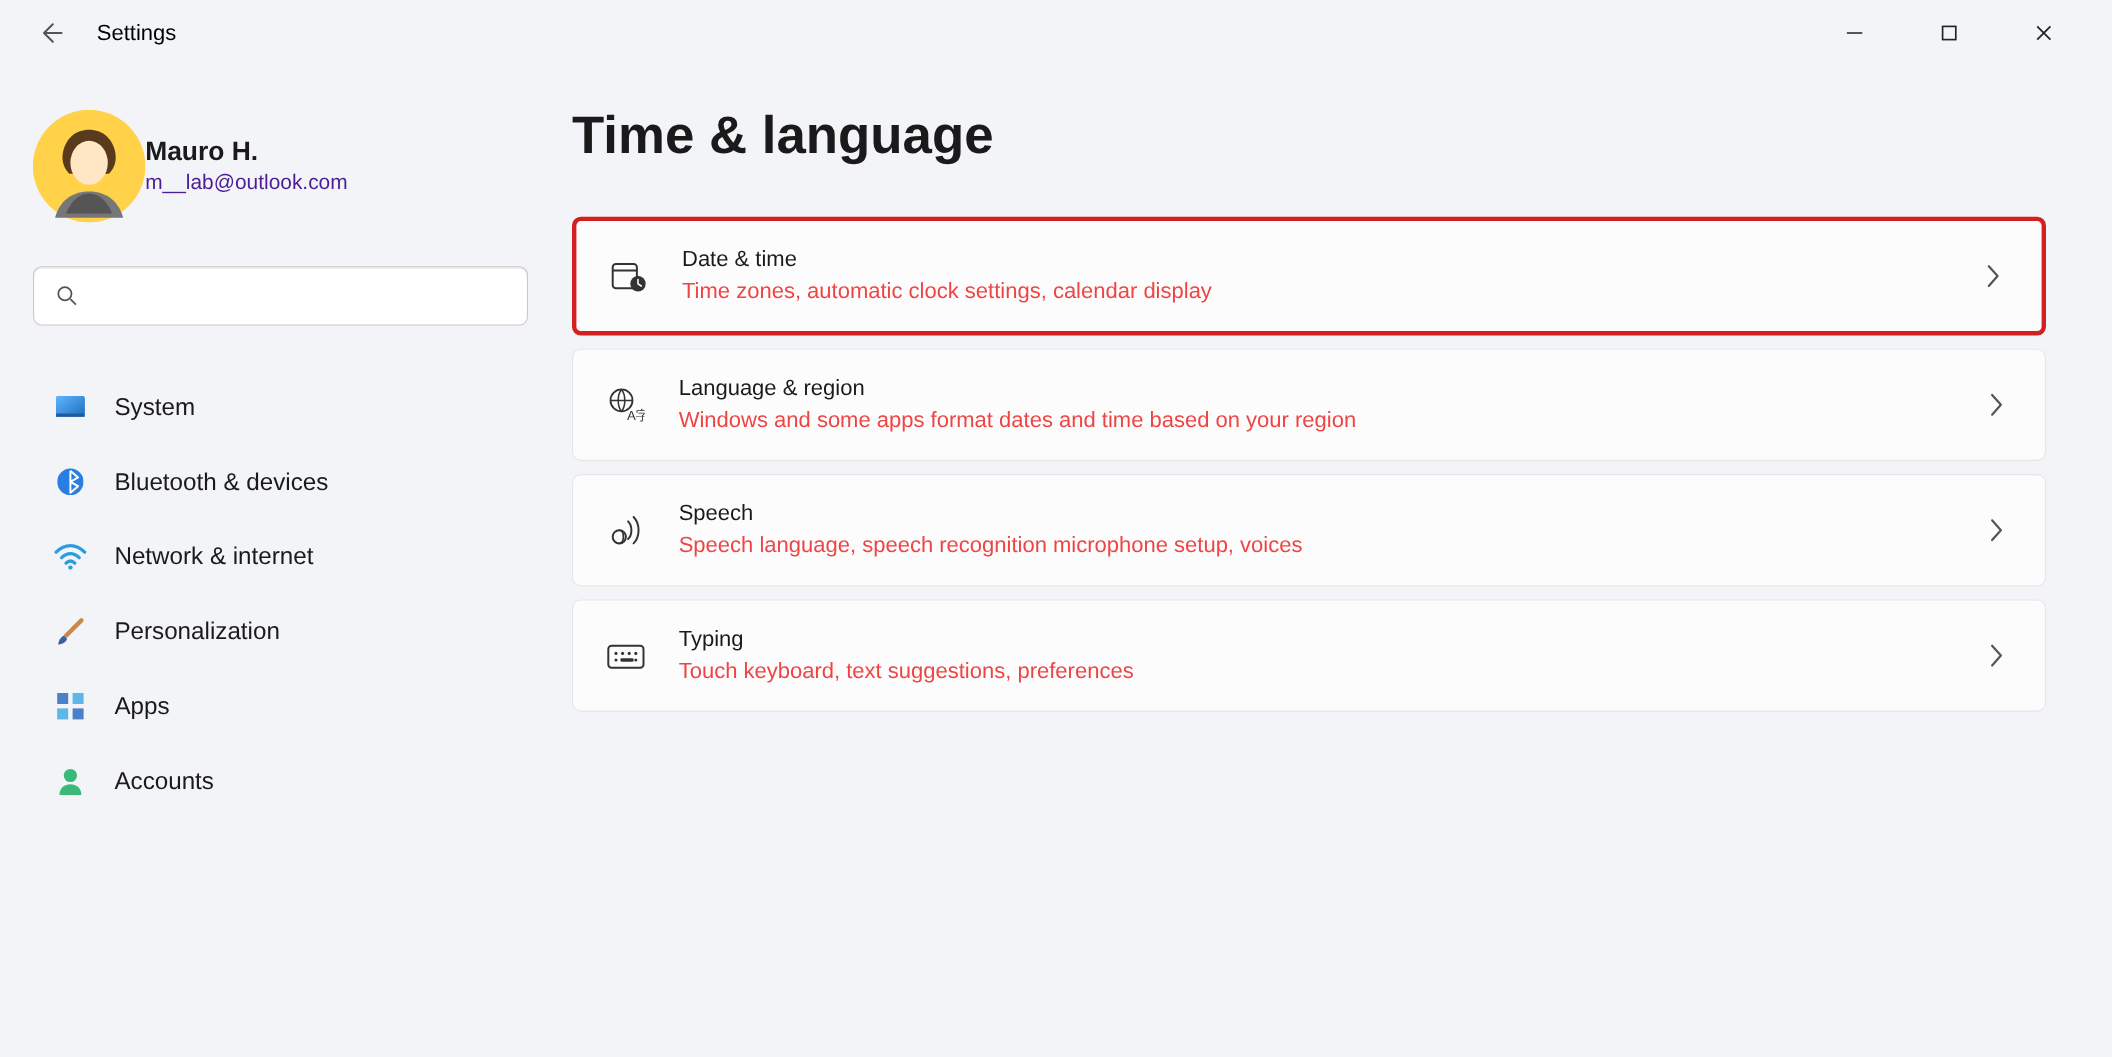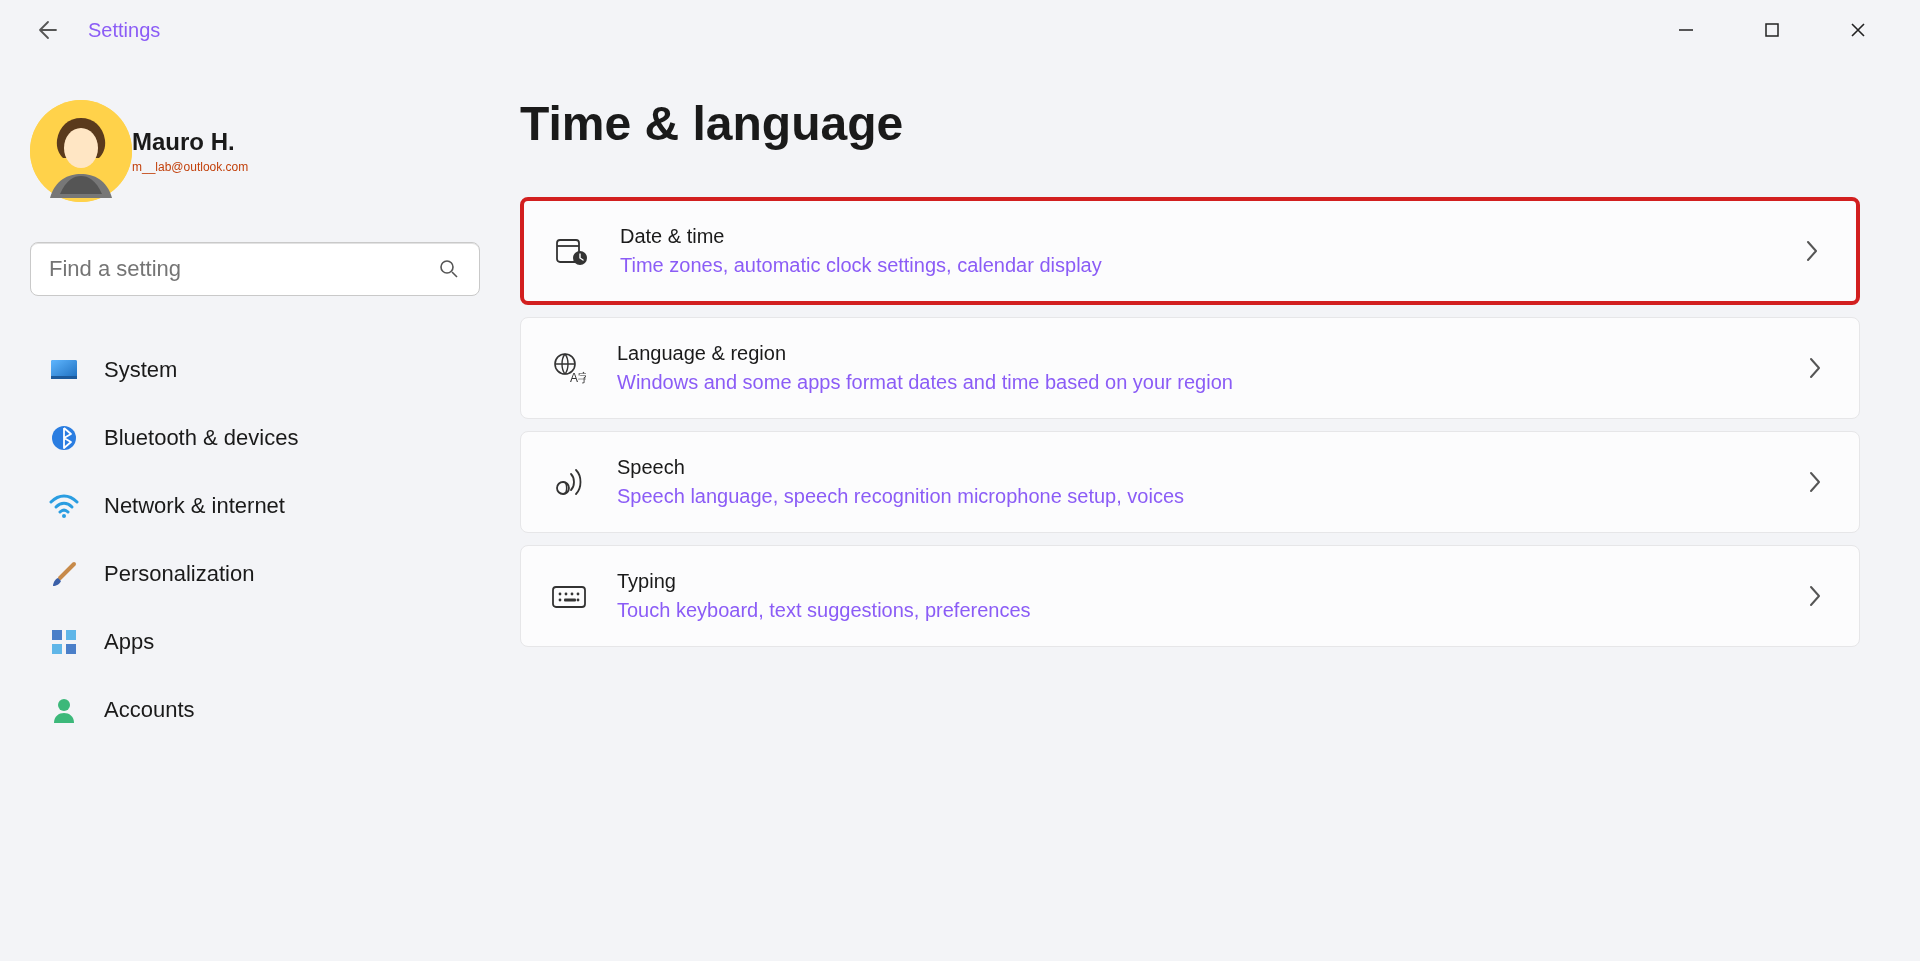--- a/index.html
+++ b/index.html
@@ -1,53 +1,53 @@
 <!DOCTYPE html>
 <html><head>
 <meta charset="utf-8">
 <style>
   * { box-sizing: border-box; margin: 0; padding: 0; font-family: "Segoe UI", "Segoe UI Variable", Arial, sans-serif; }
   body { background: #f3f4f7; width: 1920px; height: 961px; overflow: hidden; color: #1a1a1a; }
 
   
   .titlebar { height: 60px; display: flex; align-items: center; padding: 0 12px; }
   .titlebar .back { width: 40px; height: 40px; display:flex; align-items:center; justify-content:center; margin-left: 16px; margin-right: 20px; }
-  .titlebar .title { font-size: 20px; font-weight: 400; color: #8b5cf6; }
+  .titlebar .title { font-size: 20px; font-weight: 400; color: #000000; }
   .winctrls { margin-left: auto; display:flex; gap: 46px; padding-right: 30px; }
   .winctrls .ctrl { width: 40px; height: 40px; display:flex; align-items:center; justify-content:center; }
 
   
   .content { display: flex; height: calc(100% - 60px); }
   .sidebar { width: 490px; padding: 20px 30px 0 30px; }
   .main { flex: 1; padding: 20px 60px 0 30px; }
 
   
   .user { display:flex; align-items:center; margin-bottom: 40px; margin-top: 20px; }
   .avatar { width: 102px; height: 102px; border-radius: 50%; background:#ffd24a; display:flex; align-items:center; justify-content:center; }
   .user .name { font-size: 24px; font-weight: 600; }
-  .user .email { font-size: 12px; color: #c2410c; margin-top: 4px; }
+  .user .email { font-size: 19px; color: #4c1d95; margin-top: 4px; }
 
   
   .search { position: relative; width: 450px; height: 54px; background:#fff; border:1px solid #c9c9c9; border-radius: 8px; display:flex; align-items:center; padding: 0 18px; box-shadow: 0 1px 0 #e2e2e2 inset; }
   .search input { flex:1; border:none; outline:none; font-size: 22px; background:transparent; color:#333; }
   .search .icon { width: 24px; height: 24px; display:flex; align-items:center; justify-content:center; }
 
   
   .nav { margin-top: 40px; }
   .nav-item { display:flex; align-items:center; gap: 24px; height: 68px; padding: 0 18px; border-radius: 8px; font-size: 22px; cursor:pointer; }
   .nav-item .nicon { width: 32px; height: 32px; display:flex; align-items:center; justify-content:center; }
 
   
   .page-title { font-size: 48px; font-weight: 600; margin-top: 16px; margin-bottom: 46px; }
   .card { background:#fcfcfd; border:1px solid #e6e6e8; border-radius: 8px; margin-bottom: 12px; display:flex; align-items:center; padding: 24px 30px; gap: 30px; cursor:pointer; }
   .card.high { border: 4px solid #d21f1f; }
   .card .cicon { width: 36px; height: 36px; display:flex; align-items:center; justify-content:center; flex-shrink:0; }
   .card .txt { flex:1; }
   .card .ct { font-size: 20px; font-weight: 400; }
-  .card .cd { font-size: 20px; color: #8b5cf6; margin-top: 6px; }
+  .card .cd { font-size: 20px; color: #ef4444; margin-top: 6px; }
   .chev { width: 28px; height: 28px; display:flex; align-items:center; justify-content:center; flex-shrink:0; }
 
   svg { display:block; }
 </style>
 </head>
 <body>
 
 <div class="titlebar">
   <div class="back">
     <svg width="24" height="24" viewBox="0 0 24 24">
@@ -87,21 +87,20 @@
           <path d="M30 94c6-14 14-18 21-18s15 4 21 18" fill="#555"></path>
         </svg>
       </div>
       <div>
         <div class="name">Mauro H.</div>
         <div class="email">m__lab@outlook.com</div>
       </div>
     </div>
 
     <div class="search">
-      <input type="text" placeholder="Find a setting" style="">
       <span class="icon">
         <svg width="20" height="20" viewBox="0 0 20 20">
             <circle cx="8" cy="8" r="6" stroke="#555" stroke-width="1.6" fill="none"></circle>
             <line x1="13" y1="13" x2="18" y2="18" stroke="#555" stroke-width="1.6"></line>
           </svg>
       </span>
     </div>
 
     <div class="nav">
       <div class="nav-item">

